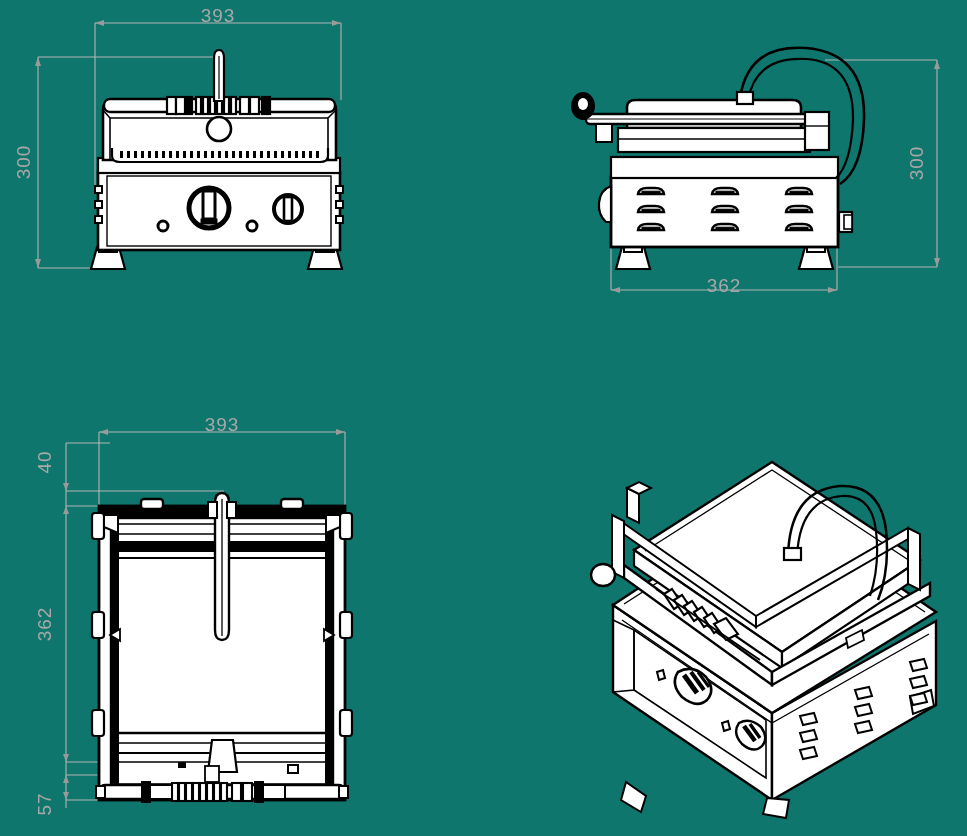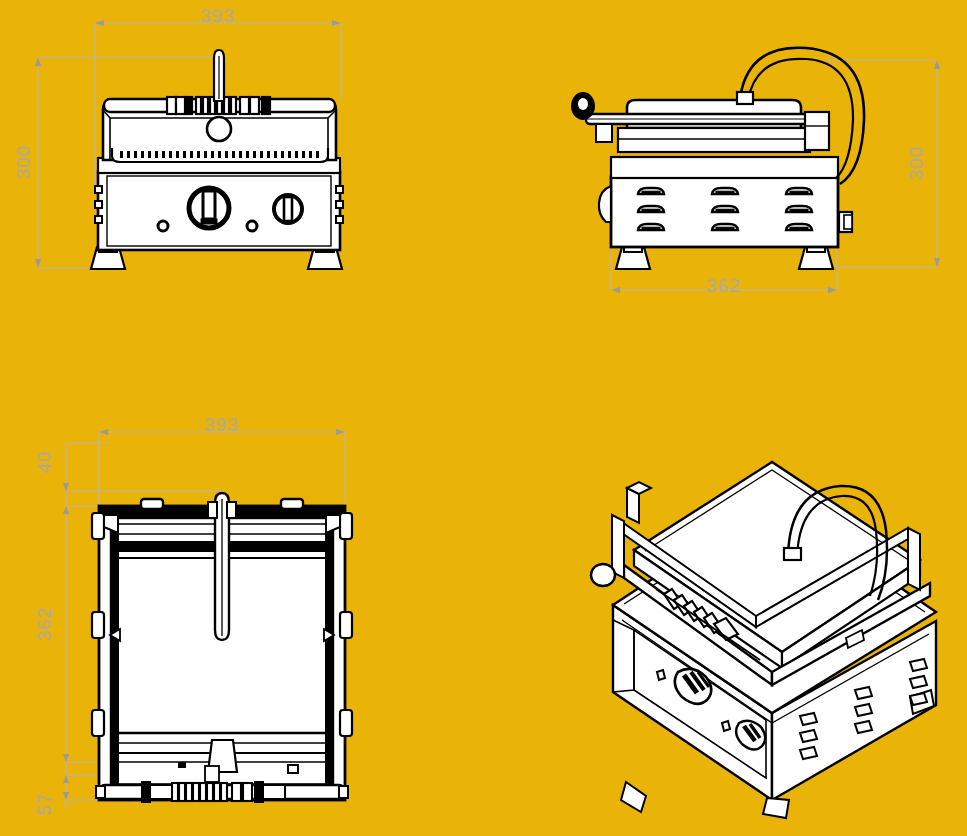--- a/index.html
+++ b/index.html
@@ -8,21 +8,21 @@
     padding: 0;
     background: #ffffff;
   }
   body {
     font-family: "Liberation Sans", sans-serif;
   }
   #sheet {
     position: relative;
     width: 967px;
     height: 836px;
-    background: #eab308;
+    background: #0f766e;
     overflow: hidden;
     text-align: right;
   }
   #sheet svg {
     display: block;
     position: absolute;
     top: 0;
     left: 0;
   }
   .dimtext {

